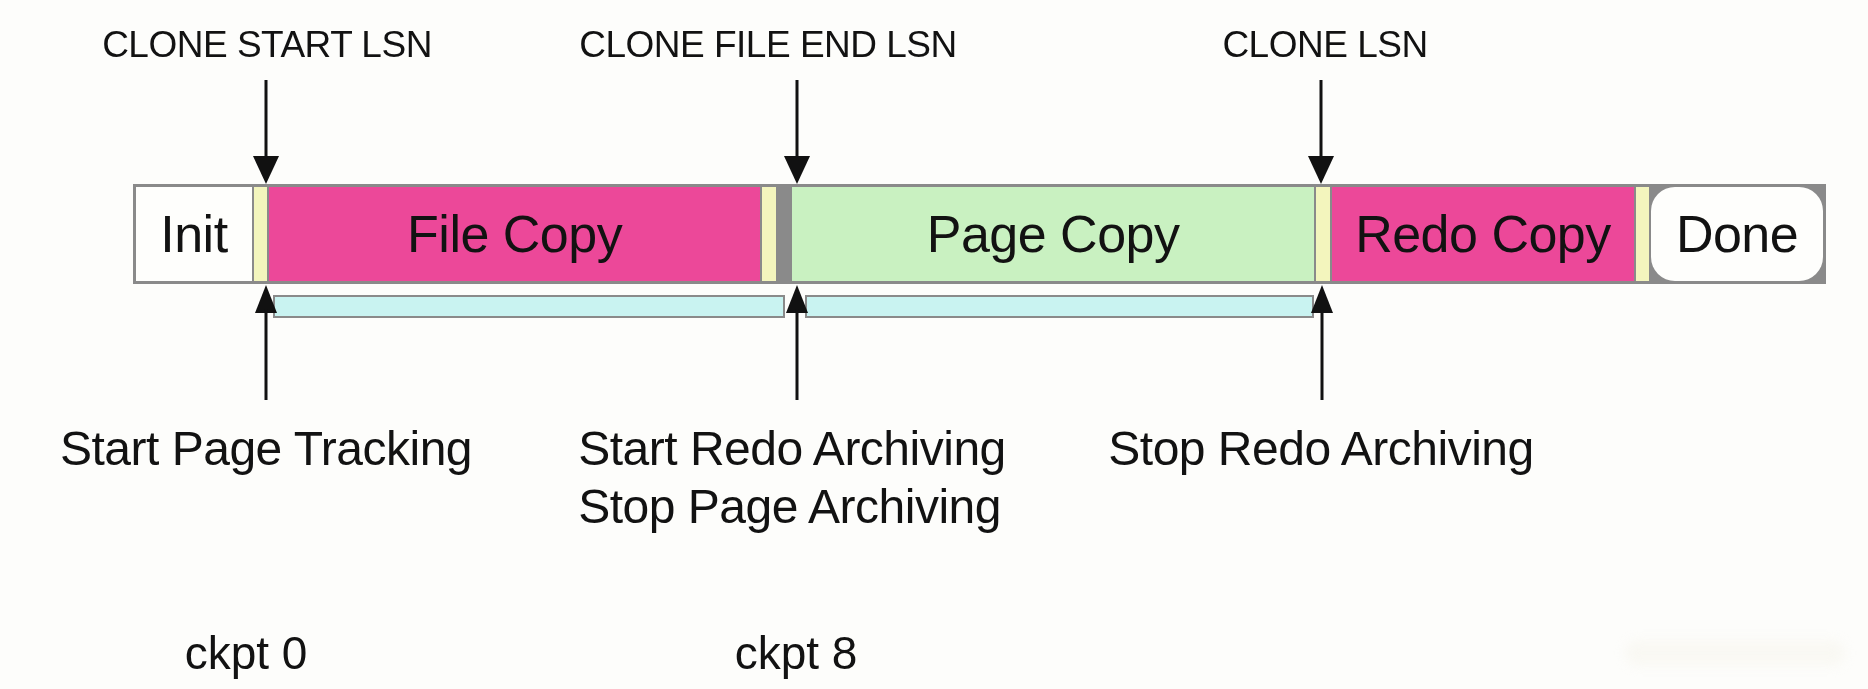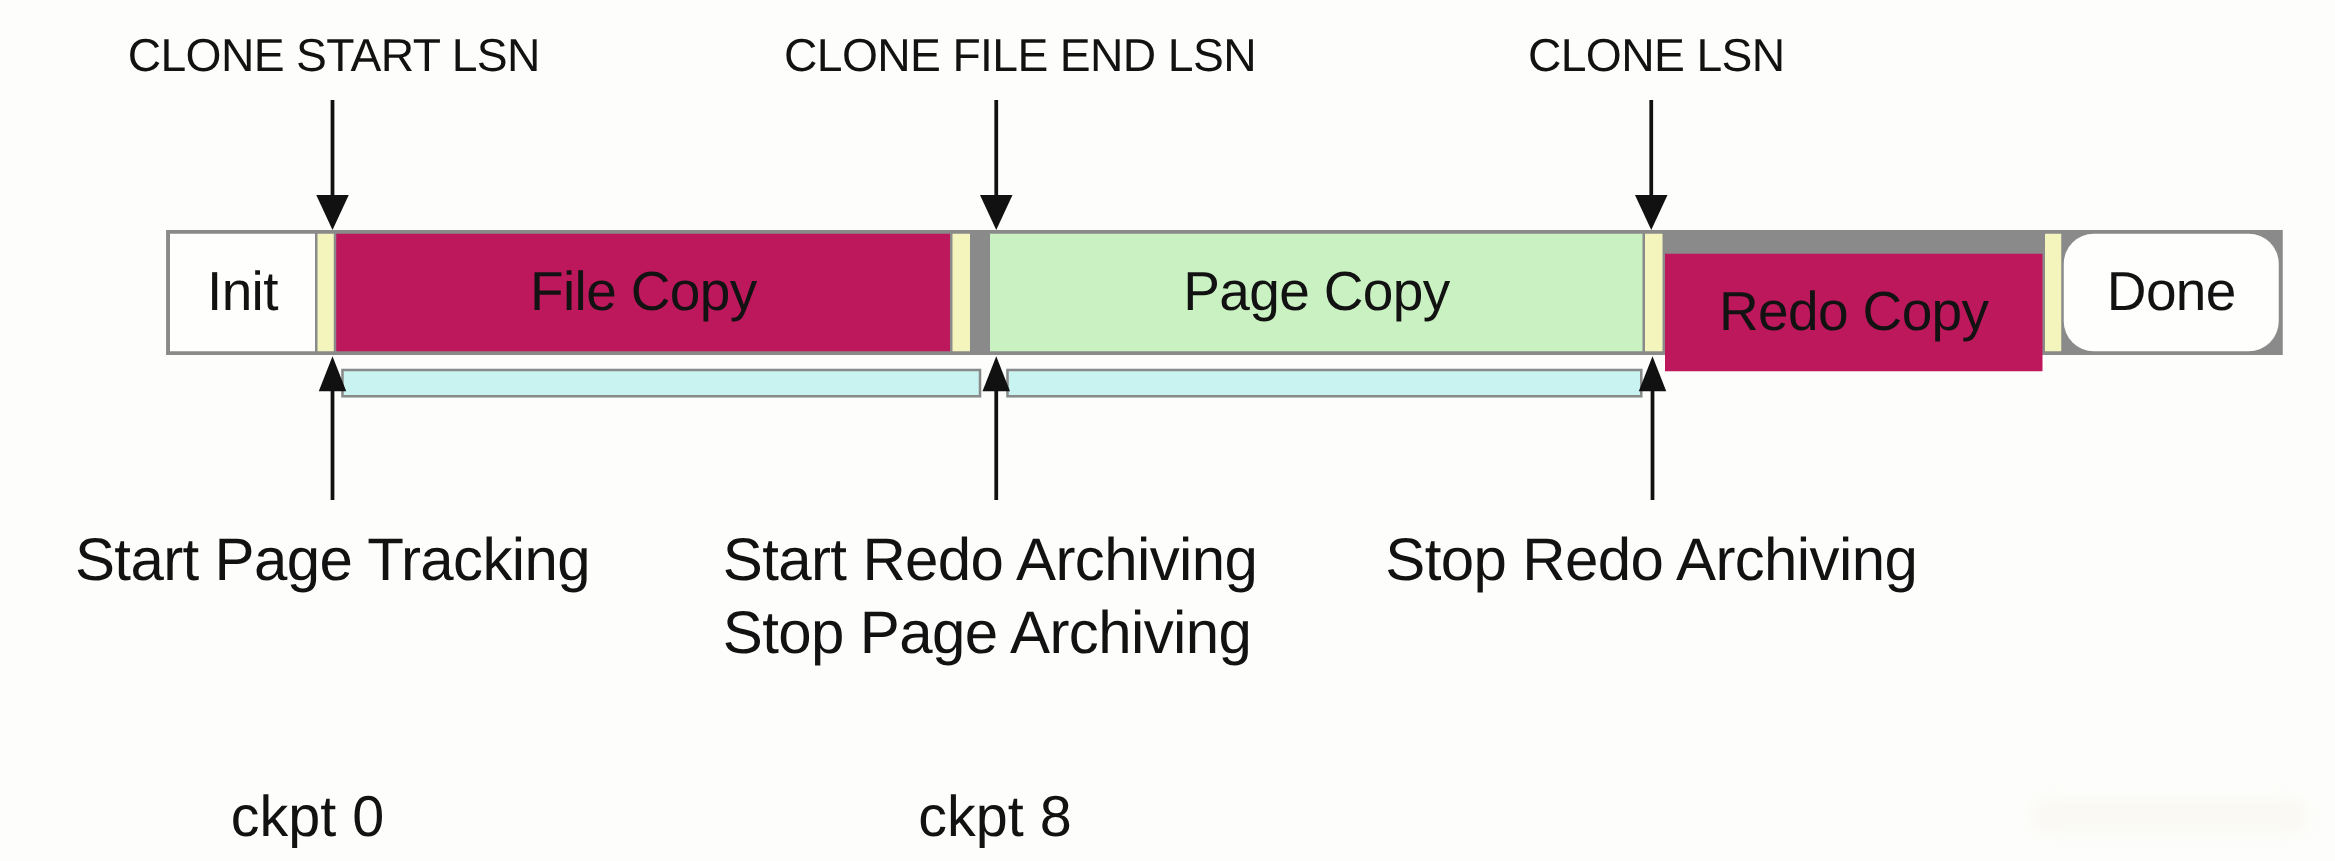--- a/index.html
+++ b/index.html
@@ -35,50 +35,50 @@
   .arrow-up .line{top:24px;height:91px;}
   .arrow-up .head{top:0;border-left:11px solid transparent;border-right:11px solid transparent;border-bottom:28px solid #111;}
   
   .bar{
     position:absolute;left:133px;top:184px;width:1693px;height:100px;
     box-sizing:border-box;border:3px solid #8a8a8a;background:#8a8a8a;
     display:flex;gap:2px;
   }
   .seg{
     display:flex;align-items:center;justify-content:center;
-    font-size:44px;letter-spacing:-0.5px;white-space:nowrap;
+    font-size:52px;letter-spacing:-0.5px;white-space:nowrap;
     box-sizing:border-box;height:100%;
   }
   .seg.white{background:#fefefc;}
-  .seg.cyan{background:#be185d;}
+  .seg.cyan{background:#ec4899;}
   .seg.green{background:#c9f1c1;}
   .seg.yellow{background:#f3f5bd;}
   .w-init{width:120px;} .w-m1{width:14px;} .w-file{width:508px;} .w-m2{width:15px;}
-  .w-page{width:540px;margin-left:14px;} .w-m3{width:15px;} .w-redo{width:312px;margin-top:16px;} .w-m4{width:14px;}
+  .w-page{width:540px;margin-left:14px;} .w-m3{width:15px;} .w-redo{width:312px;} .w-m4{width:14px;}
   .w-done{width:178px;border-radius:24px;}
   
   .subbar{
     position:absolute;top:295px;height:23px;box-sizing:border-box;
     background:#c9f3f1;border:2px solid #8a8a8a;
   }
   .sb1{left:273px;width:512px;}
   .sb2{left:805px;width:509px;}
   
   .smudge{
     position:absolute;left:1625px;top:640px;width:220px;height:26px;
     background:#f5f3ea;opacity:0.45;filter:blur(6px);border-radius:12px;
   }
 </style>
 </head>
 <body>
 
 <div class="canvas">
 
   <div class="toplabel" style="left:267px">CLONE START LSN</div>
-  <div class="toplabel" style="left:816px">CLONE FILE END LSN</div>
+  <div class="toplabel" style="left:768px">CLONE FILE END LSN</div>
   <div class="toplabel" style="left:1325px">CLONE LSN</div>
 
   <div class="arrowv arrow-down" style="left:266px">
     <div class="line"></div>
     <div class="head"></div>
   </div>
   <div class="arrowv arrow-down" style="left:797px">
     <div class="line"></div>
     <div class="head"></div>
   </div>

